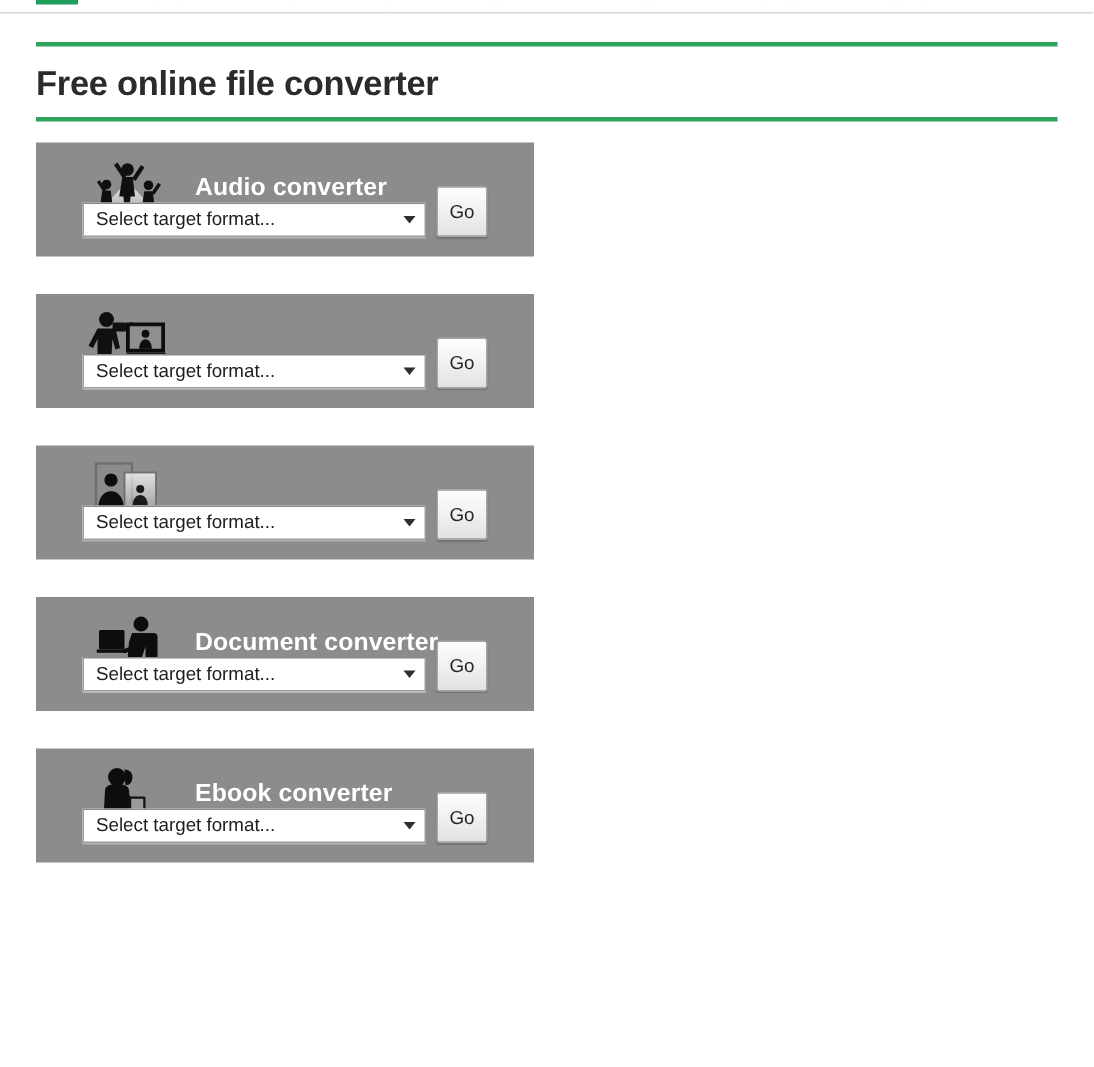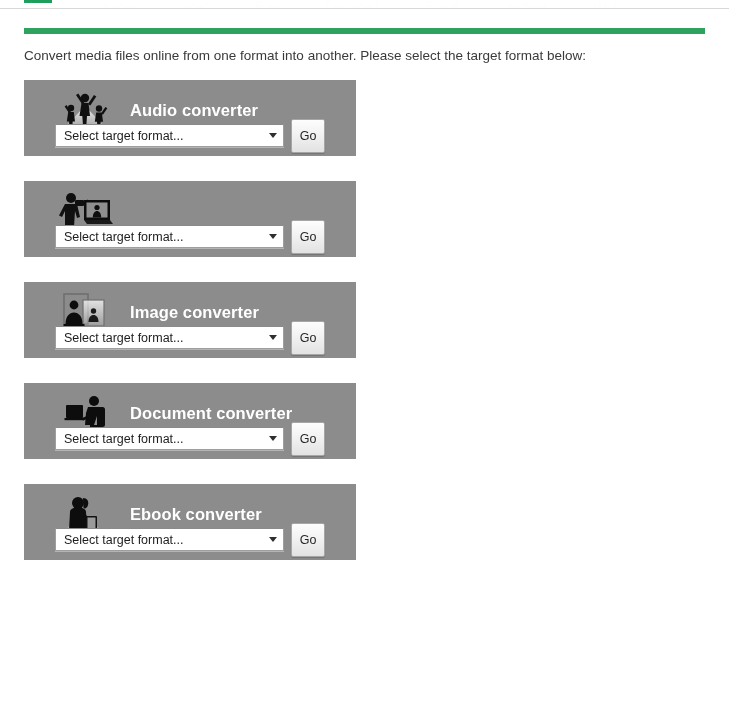--- a/index.html
+++ b/index.html
@@ -112,23 +112,23 @@
     font-size: 16.5px;
     font-weight: bold;
     color: #ffffff;
     letter-spacing: 0.1px;
     white-space: nowrap;
   }
 
   .card-controls {
     position: absolute;
     left: 31px;
-    bottom: 3px;
-    display: flex;
-    align-items: center;
+    bottom: 13px;
+    display: flex;
+    align-items: flex-end;
     gap: 7px;
   }
 
   .select {
     width: 229px;
     height: 23px;
     background: #ffffff;
     border: 1px solid #9e9e9e;
     border-top-color: #8a8a8a;
     box-sizing: border-box;
@@ -186,24 +186,24 @@
     <span>Ebook</span>
     <span>Archive</span>
     <span>Hash</span>
   </div>
 </div>
 
 <div class="page">
 
   <div class="rule rule-top"></div>
 
+  <h1 class="page-title">Free online file converter</h1>
 
   <div class="rule"></div>
 
-  <p class="intro">Convert media files online from one format into another. Please select the target format below:</p>
 
   <div class="grid">
 
     <div class="card">
       <div class="card-head">
         <div class="card-icon">
           <svg width="62" height="50" viewBox="0 0 62 50" xmlns="http://www.w3.org/2000/svg">
             <defs>
               <linearGradient id="audStage" x1="0" y1="0" x2="0" y2="1">
                 <stop offset="0" stop-color="#ffffff" stop-opacity="0.85"></stop>
@@ -293,21 +293,20 @@
               <path d="M11.5 36 c0 -7.5 3.8 -11.5 8.5 -11.5 c4.7 0 8.5 4 8.5 11.5 z"></path>
               <path d="M9.5 36 h21 v2.5 h-21 z"></path>
             </g>
             <g fill="#1b1b1b">
               <circle cx="39.5" cy="23" r="2.7"></circle>
               <path d="M34.5 34 c0 -4.6 2.3 -7 5 -7 c2.7 0 5 2.4 5 7 z"></path>
             </g>
             <ellipse cx="24" cy="44" rx="20" ry="2.2" fill="#ffffff" opacity="0.28"></ellipse>
           </svg>
         </div>
-        <div class="card-title">Image converter</div>
       </div>
       <div class="card-controls">
         <div class="select">
           <span class="select-label">Select target format...</span>
           <span class="caret"></span>
         </div>
         <button class="go-btn">Go</button>
       </div>
     </div>
 

